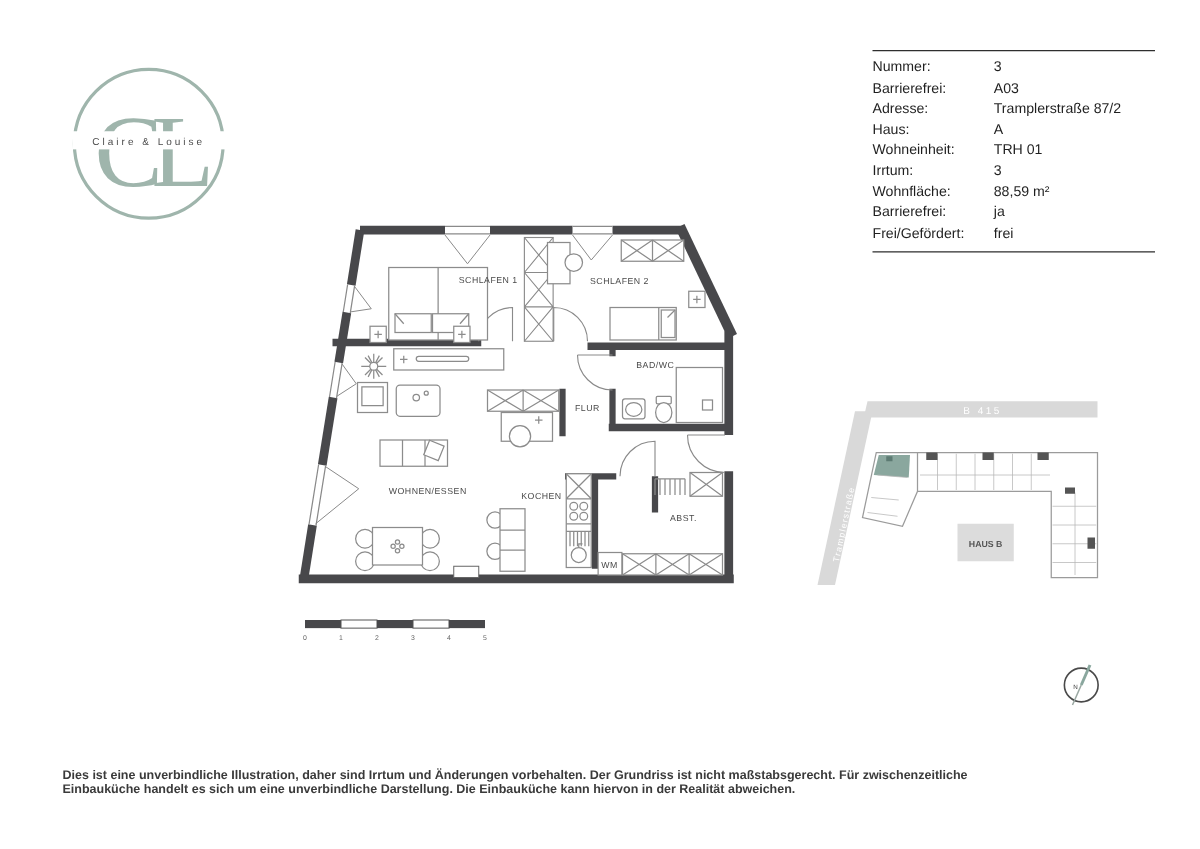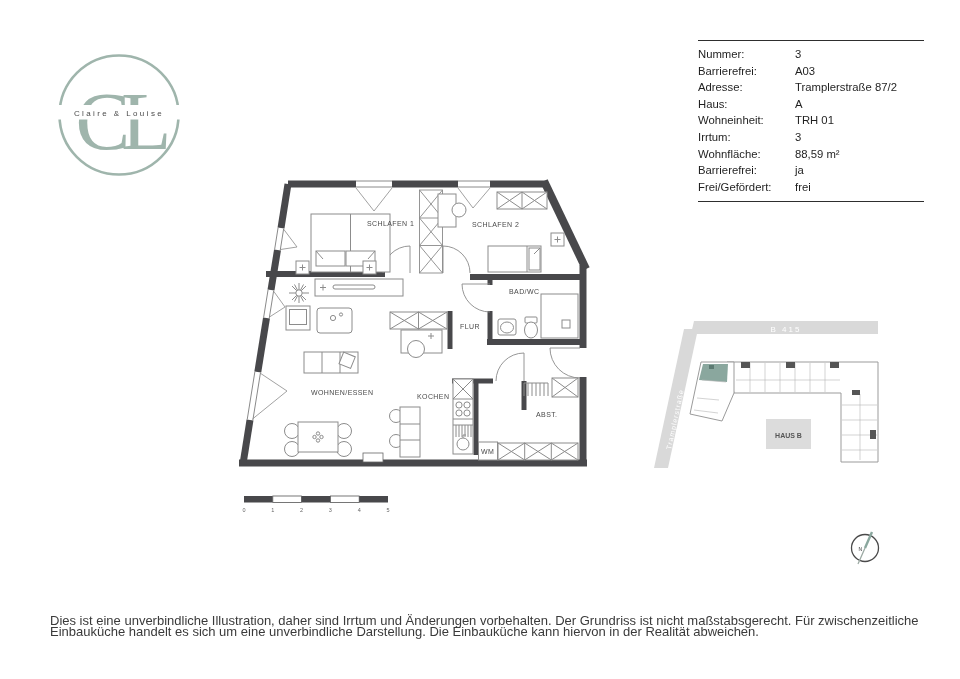--- a/index.html
+++ b/index.html
@@ -4,21 +4,21 @@
 <style>
   html,body{margin:0;padding:0;background:#fff;}
   .page{position:relative;width:960px;height:679px;background:#ffffff;overflow:hidden;
         font-family:"Liberation Sans",sans-serif;}
   .abs{position:absolute;}
   
   .info{left:698px;top:40px;width:226px;border-top:1.5px solid #2e2e2e;border-bottom:1.5px solid #2e2e2e;
         padding:5px 0 6px 0;}
   .info .row{display:grid;grid-template-columns:97px 1fr;font-size:11.3px;line-height:16.6px;color:#1f1f1f;}
   
-  .disclaimer{left:50px;top:616px;width:880px;color:#3a3a3a;font-size:13px;line-height:10.9px;}
+  .disclaimer{left:50px;top:616px;width:880px;color:#3a3a3a;font-size:10px;line-height:10.9px;font-weight:bold;}
   .disclaimer div{white-space:nowrap;}
   svg{display:block;}
   .roomlabel{font-family:"Liberation Sans",sans-serif;font-size:7px;letter-spacing:.4px;fill:#4a4a4a;}
   .tick{font-family:"Liberation Sans",sans-serif;font-size:5.5px;fill:#666;}
 </style>
 </head>
 <body>
 
 <div class="page">
 

